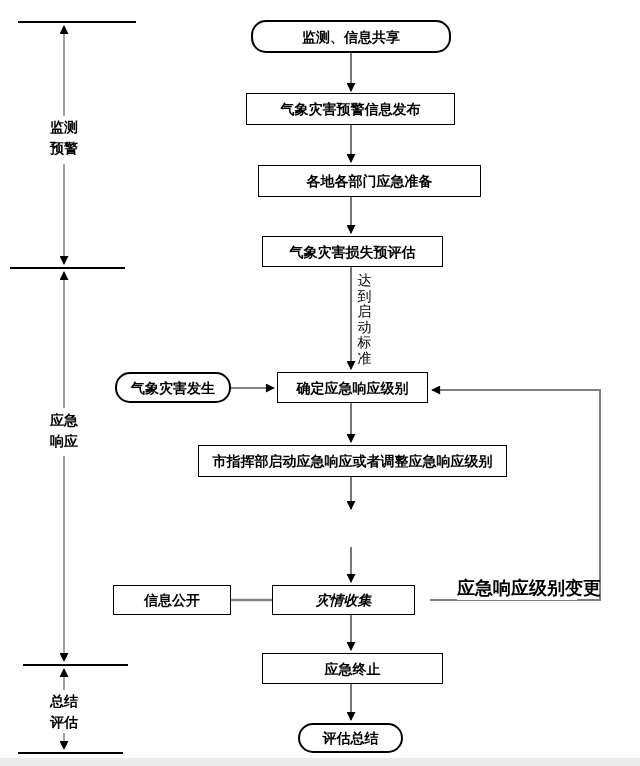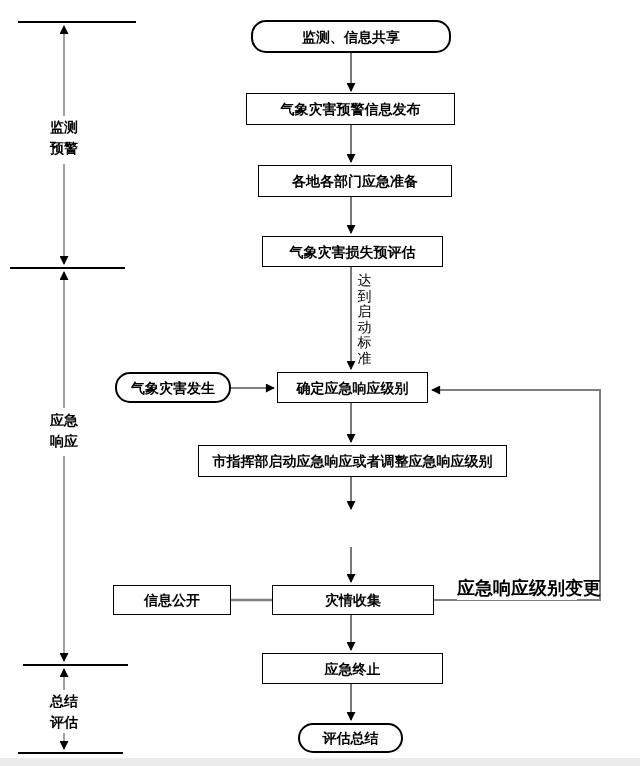--- a/index.html
+++ b/index.html
@@ -101,36 +101,36 @@
   </div>
   <div class="phase-label" style="left:32px;top:691px;">
     <div>总结</div>
     <div>评估</div>
   </div>
 
   <div class="node rounded" style="left:251px;top:20px;width:200px;height:33px;">监测、信息共享</div>
 
   <div class="node" style="left:246px;top:93px;width:209px;height:32px;">气象灾害预警信息发布</div>
 
-  <div class="node" style="left:258px;top:165px;width:194px;height:32px;">各地各部门应急准备</div>
+  <div class="node" style="left:258px;top:165px;width:223px;height:32px;">各地各部门应急准备</div>
 
   <div class="node" style="left:262px;top:236px;width:181px;height:31px;">气象灾害损失预评估</div>
 
   <div class="vlabel" style="left:357px;top:273px;">达到启动标准</div>
 
   <div class="node rounded" style="left:115px;top:372px;width:116px;height:31px;">气象灾害发生</div>
 
   <div class="node" style="left:277px;top:372px;width:151px;height:31px;">确定应急响应级别</div>
 
   <div class="node" style="left:198px;top:445px;width:309px;height:32px;">市指挥部启动应急响应或者调整应急响应级别</div>
 
 
   <div class="node" style="left:113px;top:585px;width:118px;height:30px;">信息公开</div>
 
-  <div class="node" style="left:272px;top:585px;width:162px;height:30px;">灾情收集</div>
+  <div class="node" style="left:272px;top:585px;width:143px;height:30px;font-style:italic;">灾情收集</div>
 
   <div class="edge-label" style="left:457px;top:576px;width:120px;text-align:center;">应急响应级别变更</div>
 
   <div class="node" style="left:262px;top:653px;width:181px;height:31px;">应急终止</div>
 
   <div class="node rounded" style="left:298px;top:723px;width:105px;height:30px;">评估总结</div>
 
   <div class="bottom-edge"></div>
 </div>
 

